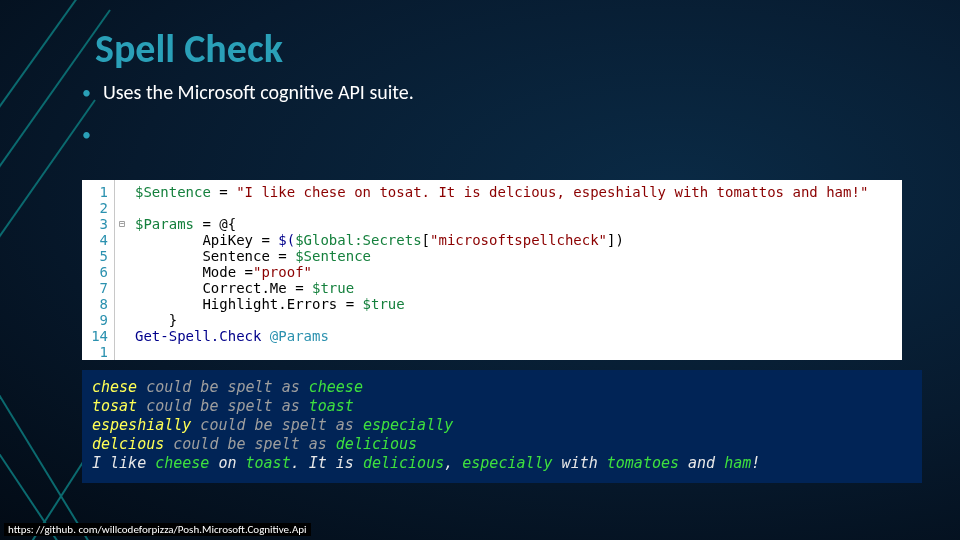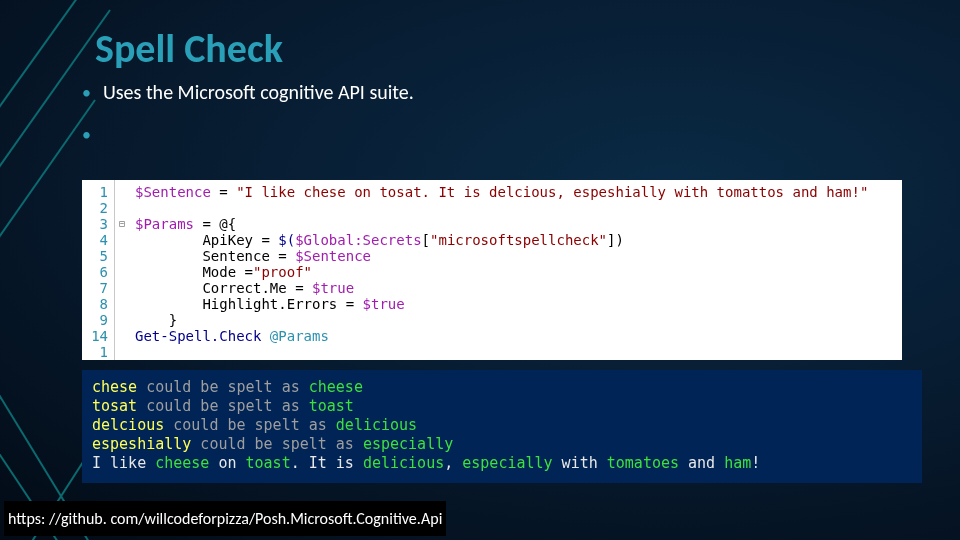--- a/index.html
+++ b/index.html
@@ -13,34 +13,34 @@
   .bullets .row{display:flex;align-items:flex-start;margin-bottom:18px;}
   .bullets .dot{color:#2aa0b8;font-size:18px;margin-right:12px;margin-top:2px;}
   
   .editor{position:absolute;left:82px;top:180px;width:820px;height:180px;background:#fff;font-family:Consolas,Menlo,monospace;font-size:14px;line-height:16px;display:flex;}
   .gutter{background:#fff;border-right:1px solid #c8c8c8;color:#2b91af;text-align:right;padding:4px 6px 4px 4px;min-width:22px;}
   .gutter div{height:16px;}
   .fold{width:14px;background:#fff;padding-top:4px;}
   .fold div{height:16px;font-size:10px;color:#808080;text-align:center;}
   .code{padding:4px 6px;white-space:pre;color:#000;}
   .code .ln{height:16px;}
-  .c-var{color:#a21caf;}
+  .c-var{color:#15803d;}
   .c-key{color:#00008b;}
   .c-str{color:#8b0000;}
   .c-splat{color:#2b91af;text-align:center;}
   .c-hash{color:#000;}
   
   .console{position:absolute;left:82px;top:370px;width:820px;background:#012456;padding:8px 10px 10px 10px;font-family:Consolas,Menlo,monospace;font-size:15px;line-height:19px;}
-  .console .ln{white-space:pre;}
+  .console .ln{white-space:pre;font-style:italic;}
   .cy{color:#ffff55;}
   .cg{color:#9e9e9e;}
   .cgr{color:#3ee03e;}
   .cw{color:#e8e8e8;}
   
-  .footer{position:absolute;left:4px;bottom:4px;color:#fff;font-size:16px;background:#000;padding:8px 4px;}
+  .footer{position:absolute;left:4px;bottom:4px;color:#fff;font-size:11px;background:#000;padding:0 4px;}
 </style>
 </head>
 <body>
 
 <div class="slide">
   <div class="deco">
     <svg viewBox="0 0 120 540">
       <line x1="-10" y1="120" x2="90" y2="-20"></line>
       <line x1="-10" y1="180" x2="110" y2="10"></line>
       <line x1="-10" y1="250" x2="95" y2="100"></line>
@@ -88,19 +88,19 @@
         <div></div>
         <div></div>
         <div></div>
       </div>
     <div class="code" id="code"><div class="ln"><span class="c-var">$Sentence</span><span class=""> = </span><span class="c-str">"I like chese on tosat. It is delcious, espeshially with tomattos and ham!"</span></div><div class="ln">&nbsp;</div><div class="ln"><span class="c-var">$Params</span><span class="c-hash"> = @{</span></div><div class="ln"><span class="">        ApiKey = </span><span class="c-key">$(</span><span class="c-var">$Global:Secrets</span><span class="">[</span><span class="c-str">"microsoftspellcheck"</span><span class="">])</span></div><div class="ln"><span class="">        Sentence = </span><span class="c-var">$Sentence</span></div><div class="ln"><span class="">        Mode =</span><span class="c-str">"proof"</span></div><div class="ln"><span class="">        Correct.Me = </span><span class="c-var">$true</span></div><div class="ln"><span class="">        Highlight.Errors = </span><span class="c-var">$true</span></div><div class="ln"><span class="">    }</span></div><div class="ln"><span class="c-key">Get-Spell.Check </span><span class="c-splat">@Params</span></div><div class="ln">&nbsp;</div></div>
   </div>
 
   <div class="console" id="console">
       <div class="ln"><span class="cy">chese</span><span class="cg"> could be spelt as </span><span class="cgr">cheese</span></div>
       <div class="ln"><span class="cy">tosat</span><span class="cg"> could be spelt as </span><span class="cgr">toast</span></div>
+      <div class="ln"><span class="cy">espeshially</span><span class="cg"> could be spelt as </span><span class="cgr">especially</span></div>
       <div class="ln"><span class="cy">delcious</span><span class="cg"> could be spelt as </span><span class="cgr">delicious</span></div>
-      <div class="ln"><span class="cy">espeshially</span><span class="cg"> could be spelt as </span><span class="cgr">especially</span></div>
       <div class="ln"><span class="cw">I like </span><span class="cgr">cheese</span><span class="cw"> on </span><span class="cgr">toast</span><span class="cw">. It is </span><span class="cgr">delicious</span><span class="cw">, </span><span class="cgr">especially</span><span class="cw"> with </span><span class="cgr">tomatoes</span><span class="cw"> and </span><span class="cgr">ham</span><span class="cw">!</span></div>
     </div>
 
   <div class="footer">https: //github. com/willcodeforpizza/Posh.Microsoft.Cognitive.Api</div>
 </div>
 
 </body></html>

